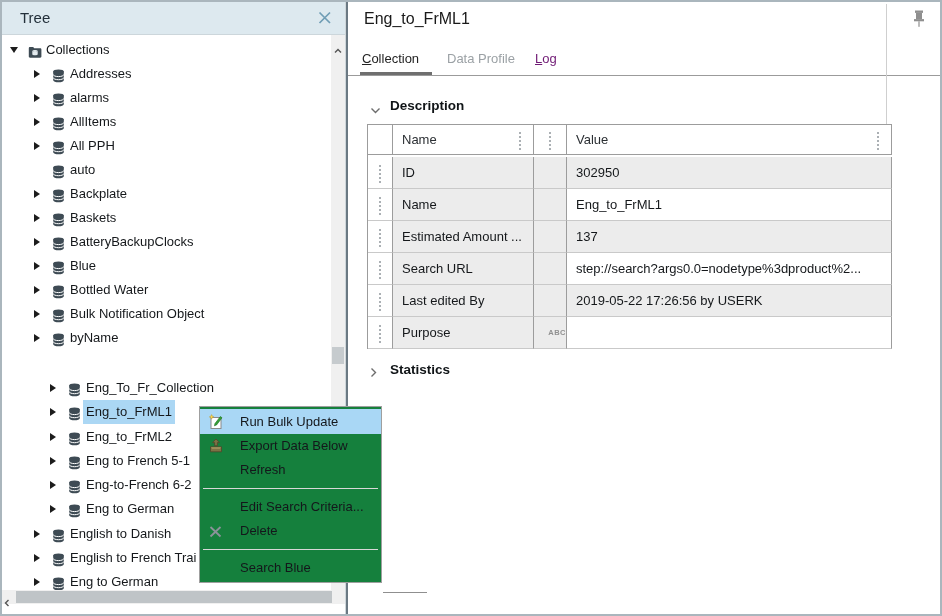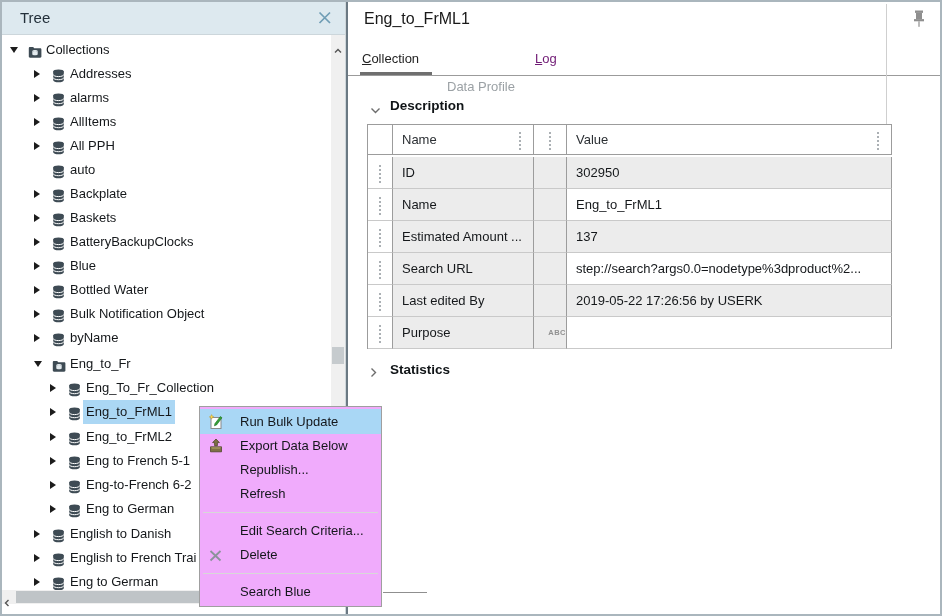--- a/index.html
+++ b/index.html
@@ -35,21 +35,21 @@
   #divider-light{position:absolute;left:343px;top:0;width:1px;height:612px;background:#cfd7db;}
   #divider{position:absolute;left:344px;top:0;width:2px;height:612px;background:#6b7983;}
   
   #detail{position:absolute;left:346px;top:0;width:592px;height:612px;background:#fff;}
   #detail-title{position:absolute;left:16px;top:8px;font-size:16px;color:#191919;}
   #pin{position:absolute;right:14px;top:8px;width:14px;height:20px;}
   #tabs{position:absolute;left:0;top:44px;width:592px;height:29px;border-bottom:1px solid #9b9b9b;}
   .tab{position:absolute;top:5px;display:inline-block;font-size:13px;text-align:right;}
   .tab.mn::first-letter{text-decoration:underline;}
   #tab-collection{left:14px;color:#232323;}
-  #tab-dataprofile{left:99px;color:#9ba1a5;margin-top:28px;}
+  #tab-dataprofile{left:99px;color:#9ba1a5;}
   #tab-log{left:187px;color:#701a75;}
   #tab-activebar{position:absolute;left:12px;top:26px;width:72px;height:3px;background:#6f6f6f;}
   .sect-head{position:absolute;left:0;height:20px;font-size:13.5px;font-weight:bold;color:#101417;}
   .sect-head .chev{position:absolute;left:22px;top:4px;}
   .sect-head .sh-label{position:absolute;left:42px;top:0;}
   #sect-desc{top:96px;width:592px;}
   #sect-stats{top:360px;width:592px;}
   
   #prop-table{position:absolute;left:19px;top:122px;width:524px;border:1px solid #9c9c9c;border-right:none;border-bottom:none;display:grid;grid-template-columns:25px 141px 33px 325px;grid-auto-rows:32px;font-size:13px;}
   #prop-table > div{position:relative;border-right:1px solid #9c9c9c;border-bottom:1px solid #c9c9c9;overflow:hidden;white-space:nowrap;box-sizing:border-box;}
@@ -61,21 +61,21 @@
   .val-even{background:#fff;}
   .col-handle{background:#fff;}
   .vdots{position:absolute;top:50%;width:2px;height:2px;border-radius:50%;background:#8f969b;
          box-shadow:0 -8px 0 #8f969b,0 -4px 0 #8f969b,0 4px 0 #8f969b,0 8px 0 #8f969b;}
   .vd-right{right:12px;}
   .vd-center{left:50%;margin-left:-1px;}
   .abc{position:absolute;left:0;right:0;text-align:right;top:0;line-height:31px;font-size:7.5px;font-weight:bold;color:#909090;letter-spacing:.5px;}
   #panel-edge-line{position:absolute;left:884px;top:2px;width:1px;height:120px;background:#cfcfcf;}
   #edge-line{position:absolute;left:381px;top:590px;width:44px;height:1px;background:#8f8f8f;}
   
-  #ctx-menu{position:absolute;left:197px;top:404px;width:183px;background:#f0abfc;border:1px solid #9f9f9f;z-index:50;padding:2px 0;box-sizing:border-box;}
+  #ctx-menu{position:absolute;left:197px;top:404px;width:183px;background:#15803d;border:1px solid #9f9f9f;z-index:50;padding:2px 0;box-sizing:border-box;}
   .mi{position:relative;height:24px;line-height:24px;font-size:13px;color:#14171b;}
   .mi.first{height:25px;line-height:25px;}
   .mi.hl{background:#a9d7f5;}
   .mi .mico{position:absolute;left:8px;top:4px;width:16px;height:16px;}
   .mi .mlabel{position:absolute;left:40px;top:0;white-space:nowrap;}
   .msep{height:1px;background:#d8d8d8;margin:6px 3px;}
 </style>
 </head>
 <body>
 
@@ -259,29 +259,20 @@
             <g fill="#3e4b54">
               <ellipse cx="6.5" cy="2.6" rx="5.3" ry="2.1"></ellipse>
               <path d="M1.2 2.6v8.6c0 1.2 2.4 2.1 5.3 2.1s5.3-.9 5.3-2.1V2.6z"></path>
             </g>
             <g fill="none" stroke="#fff" stroke-width="1">
               <path d="M1.2 5.5c0 1.2 2.4 2.1 5.3 2.1s5.3-.9 5.3-2.1"></path>
               <path d="M1.2 8.6c0 1.2 2.4 2.1 5.3 2.1s5.3-.9 5.3-2.1"></path>
             </g>
           </svg></span>
       <span class="lbl">byName</span>
-    </div>
-    <div class="titem l1" style="top:350px">
-      <span class="exp down"></span>
-      <span class="icn"><svg width="14" height="13" viewBox="0 0 14 13">
-            <path fill="#3e4b54" d="M.8 2.2c0-.7.5-1.2 1.2-1.2h3.2l1 1.2h6c.7 0 1.2.5 1.2 1.2v7.2c0 .7-.5 1.2-1.2 1.2H2c-.7 0-1.2-.5-1.2-1.2z"></path>
-            <ellipse cx="7" cy="5" rx="2.7" ry="1" fill="#e3eaee"></ellipse>
-            <path fill="#e3eaee" d="M4.3 5v3.3c0 .6 1.2 1 2.7 1s2.7-.4 2.7-1V5c-.6.6-1.5.9-2.7.9S4.9 5.6 4.3 5z"></path>
-          </svg></span>
-      <span class="lbl">Eng_to_Fr</span>
     </div>
     <div class="titem l2" style="top:374px">
       <span class="exp right"></span>
       <span class="icn"><svg width="13" height="14" viewBox="0 0 13 14">
             <g fill="#3e4b54">
               <ellipse cx="6.5" cy="2.6" rx="5.3" ry="2.1"></ellipse>
               <path d="M1.2 2.6v8.6c0 1.2 2.4 2.1 5.3 2.1s5.3-.9 5.3-2.1V2.6z"></path>
             </g>
             <g fill="none" stroke="#fff" stroke-width="1">
               <path d="M1.2 5.5c0 1.2 2.4 2.1 5.3 2.1s5.3-.9 5.3-2.1"></path>
@@ -527,23 +518,20 @@
       <span class="mico">
         <svg width="16" height="16" viewBox="0 0 16 16">
             <path fill="#7d7145" stroke="#4f4629" stroke-width="0.8" d="M8 1 l3.4 3.6 h-2 v3.1 H6.6 V4.6 h-2 z"></path>
             <path fill="#7d7145" stroke="#4f4629" stroke-width="0.8" d="M2.5 8.8 h11 v5 h-11 z"></path>
             <path fill="#a4975f" d="M3 9.3 h10 l-1 1.5 H4z"></path>
           </svg>
       </span>
       <span class="mlabel">Export Data Below</span>
     </div>
     <div class="mi">
-      <span class="mlabel">Republish...</span>
-    </div>
-    <div class="mi">
       <span class="mlabel">Refresh</span>
     </div>
     <div class="msep"></div>
     <div class="mi">
       <span class="mlabel">Edit Search Criteria...</span>
     </div>
     <div class="mi">
       <span class="mico">
         <svg width="15" height="15">
             <path d="M2.5 3 L12.5 12.5 M12.5 3 L2.5 12.5" stroke="#8b939a" stroke-width="1.8" fill="none"></path>

